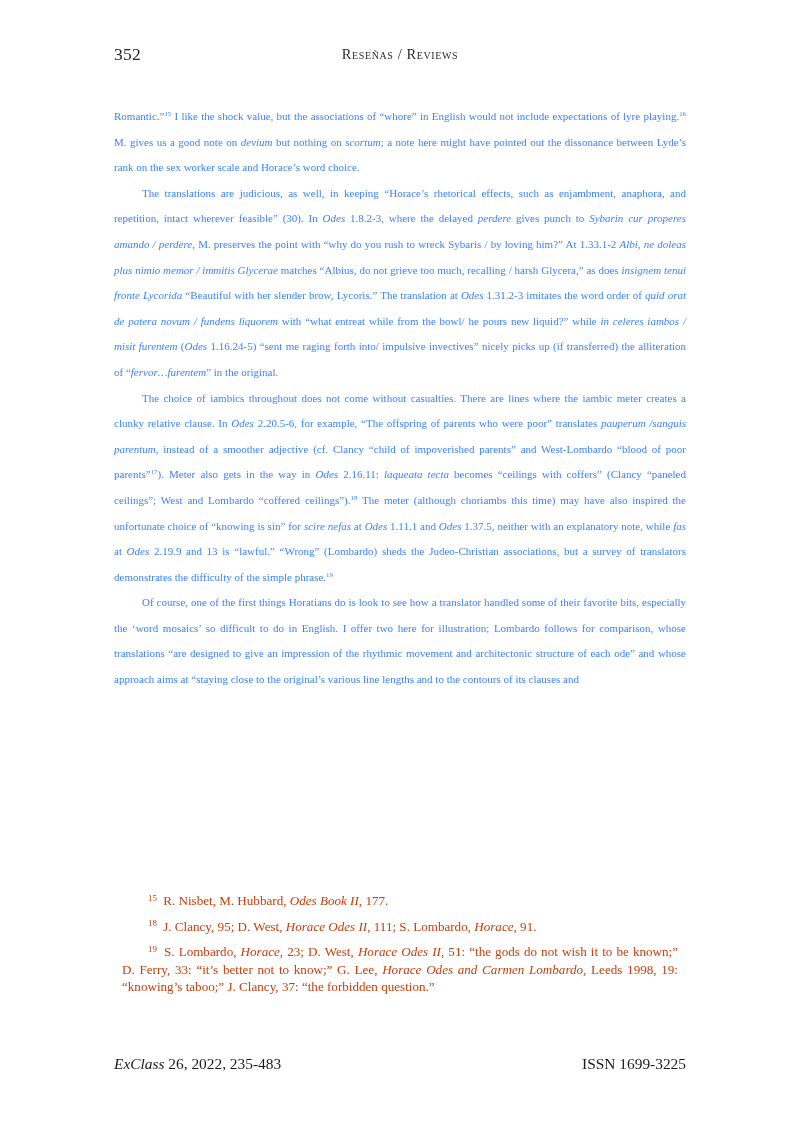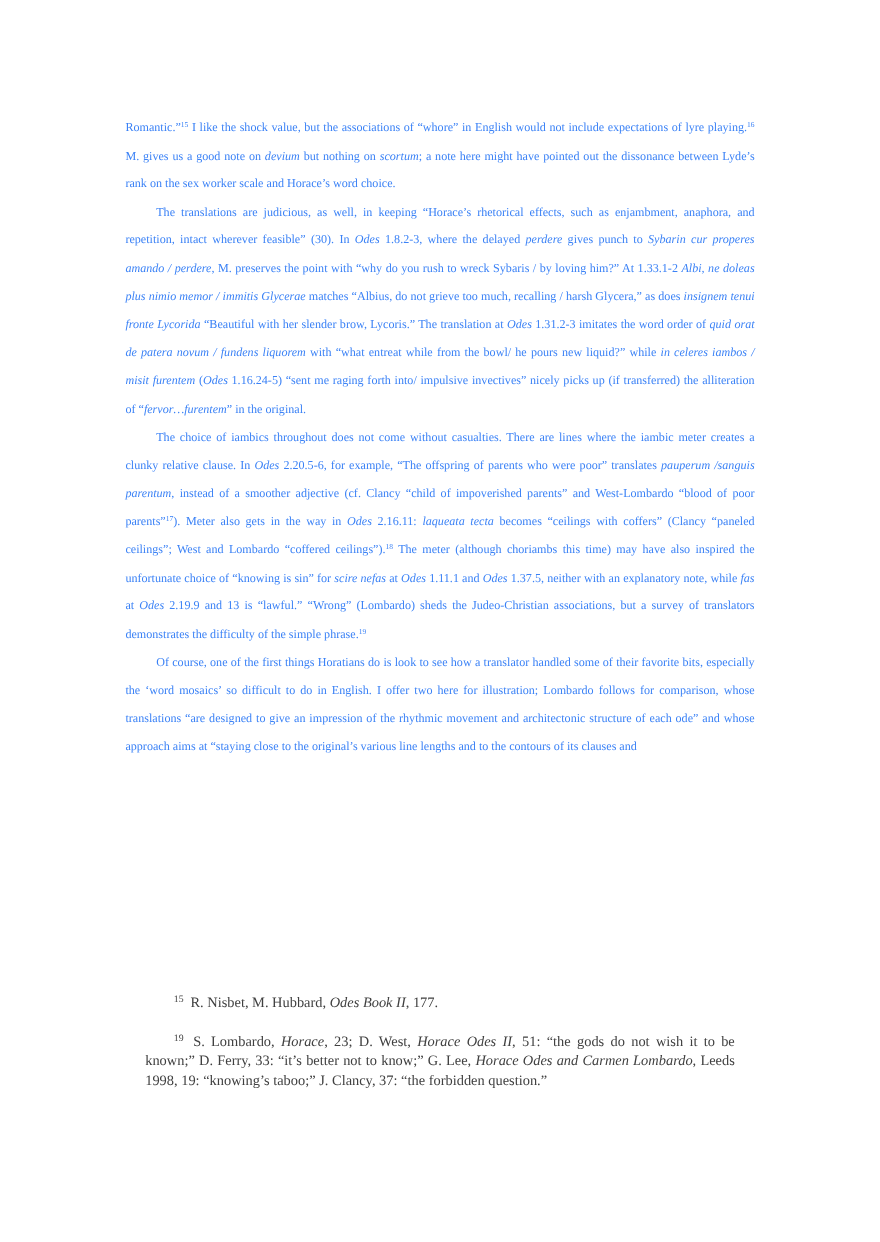--- a/index.html
+++ b/index.html
@@ -76,26 +76,26 @@
   }
 
   
   .footnotes {
     position: absolute;
     top: 884px;
     left: 114px;
     width: 572px;
   }
   .fn {
-    margin: 18px;
+    margin: 8px;
     font-size: 13.1px;
     line-height: 17.6px;
     text-align: justify;
     text-indent: 26px;
-    color: #404040;
+    color: #c2410c;
   }
   .fn i, .fn em { font-style: italic; }
   .fn sup {
     font-size: 0.68em;
     vertical-align: 0.5em;
     line-height: 0;
     padding-right: 3px;
   }
 
   
@@ -118,27 +118,36 @@
     position: absolute;
     right: 0;
     top: 0;
   }
 </style>
 </head>
 <body>
 
 <div class="page">
 
+  <div class="running-head">
+    <div class="folio">352</div>
+    <div class="head-title">Reseñas / Reviews</div>
+  </div>
 
   <div class="body-block">
     <p class="para first">Romantic.”<sup>15</sup> I like the shock value, but the associations of “whore” in English would not include expectations of lyre playing.<sup>16</sup> M. gives us a good note on <i>devium</i> but nothing on <i>scortum</i>; a note here might have pointed out the dissonance between Lyde’s rank on the sex worker scale and Horace’s word choice.</p>
     <p class="para">The translations are judicious, as well, in keeping “Horace’s rhetorical effects, such as enjambment, anaphora, and repetition, intact wherever feasible” (30). In <i>Odes</i> 1.8.2-3, where the delayed <i>perdere</i> gives punch to <i>Sybarin cur properes amando / perdere</i>, M. preserves the point with “why do you rush to wreck Sybaris / by loving him?” At 1.33.1-2 <i>Albi, ne doleas plus nimio memor / immitis Glycerae</i> matches “Albius, do not grieve too much, recalling / harsh Glycera,” as does <i>insignem tenui fronte Lycorida</i> “Beautiful with her slender brow, Lycoris.” The translation at <i>Odes</i> 1.31.2-3 imitates the word order of <i>quid orat de patera novum / fundens liquorem</i> with “what entreat while from the bowl/ he pours new liquid?” while <i>in celeres iambos / misit furentem</i> (<i>Odes</i> 1.16.24-5) “sent me raging forth into/ impulsive invectives” nicely picks up (if transferred) the alliteration of “<i>fervor…furentem</i>” in the original.</p>
     <p class="para">The choice of iambics throughout does not come without casualties. There are lines where the iambic meter creates a clunky relative clause. In <i>Odes</i> 2.20.5-6, for example, “The offspring of parents who were poor” translates <i>pauperum /sanguis parentum</i>, instead of a smoother adjective (cf. Clancy “child of impoverished parents” and West-Lombardo “blood of poor parents”<sup>17</sup>). Meter also gets in the way in <i>Odes</i> 2.16.11: <i>laqueata tecta</i> becomes “ceilings with coffers” (Clancy “paneled ceilings”; West and Lombardo “coffered ceilings”).<sup>18</sup> The meter (although choriambs this time) may have also inspired the unfortunate choice of “knowing is sin” for <i>scire nefas</i> at <i>Odes</i> 1.11.1 and <i>Odes</i> 1.37.5, neither with an explanatory note, while <i>fas</i> at <i>Odes</i> 2.19.9 and 13 is “lawful.” “Wrong” (Lombardo) sheds the Judeo-Christian associations, but a survey of translators demonstrates the difficulty of the simple phrase.<sup>19</sup></p>
     <p class="para">Of course, one of the first things Horatians do is look to see how a translator handled some of their favorite bits, especially the ‘word mosaics’ so difficult to do in English. I offer two here for illustration; Lombardo follows for comparison, whose translations “are designed to give an impression of the rhythmic movement and architectonic structure of each ode” and whose approach aims at “staying close to the original’s various line lengths and to the contours of its clauses and</p>
   </div>
 
   <div class="footnotes">
     <p class="fn"><sup>15</sup> R. Nisbet, M. Hubbard, <i>Odes Book II</i>, 177.</p>
+    <p class="fn"><sup>18</sup> J. Clancy, 95; D. West, <i>Horace Odes II</i>, 111; S. Lombardo, <i>Horace</i>, 91.</p>
     <p class="fn"><sup>19</sup> S. Lombardo, <i>Horace</i>, 23; D. West, <i>Horace Odes II</i>, 51: “the gods do not wish it to be known;” D. Ferry, 33: “it’s better not to know;” G. Lee, <i>Horace Odes and Carmen Lombardo</i>, Leeds 1998, 19: “knowing’s taboo;” J. Clancy, 37: “the forbidden question.”</p>
   </div>
 
+  <div class="footer">
+    <span class="footer-left"><i>ExClass</i> 26, 2022, 235-483</span>
+    <span class="footer-right">ISSN 1699-3225</span>
+  </div>
 
 </div>
 
 </body></html>

